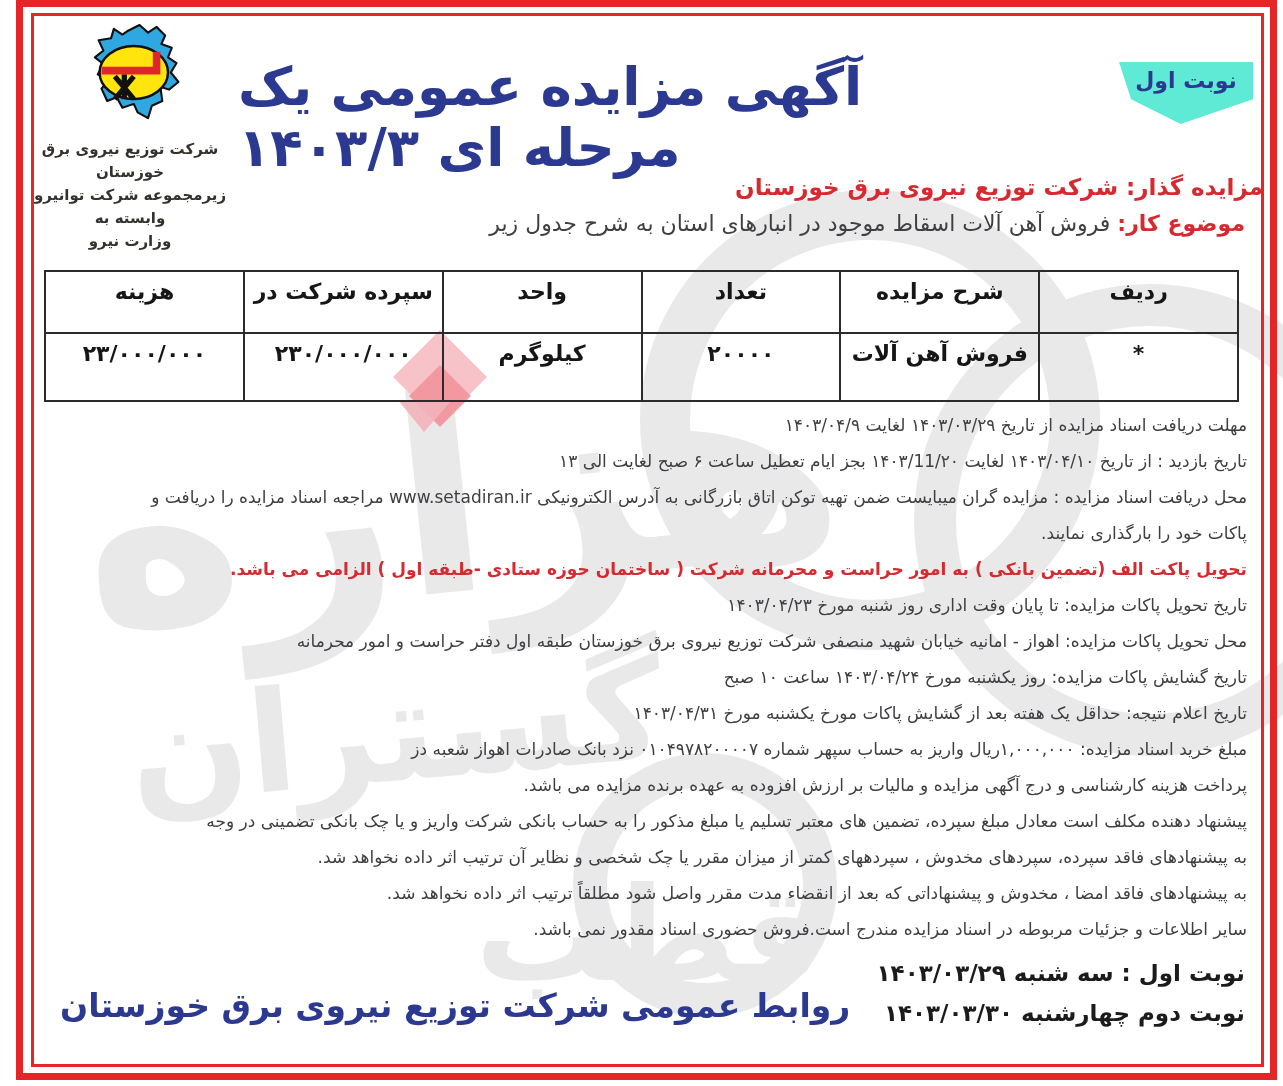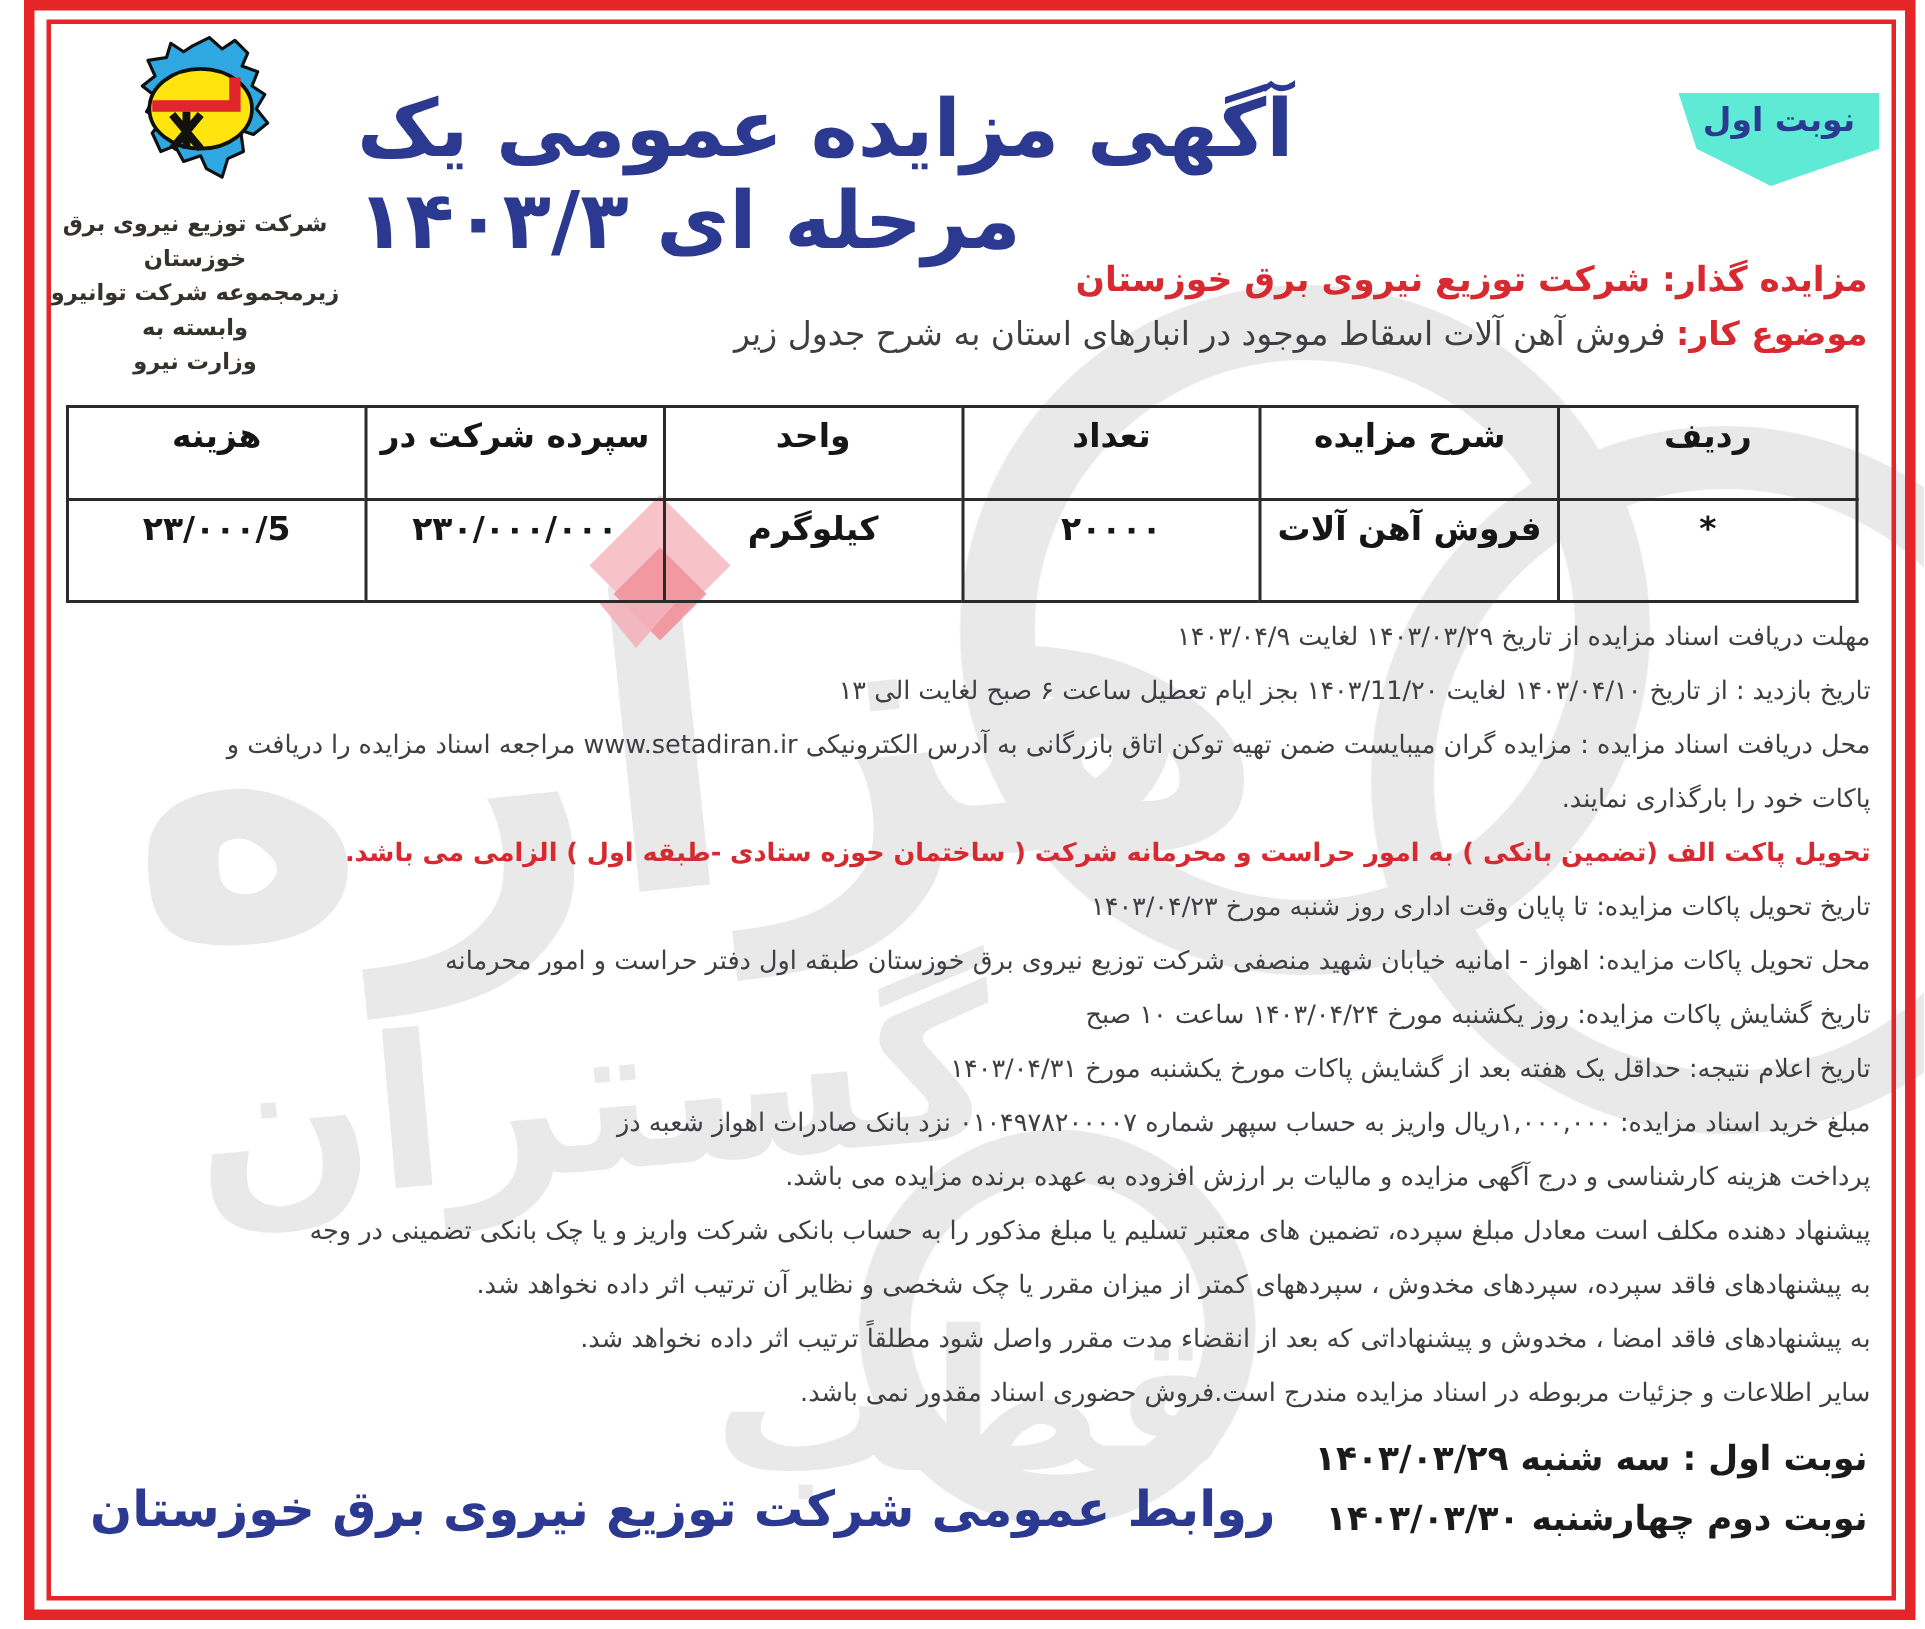--- a/index.html
+++ b/index.html
@@ -17,21 +17,21 @@
     font-size:15px;font-weight:bold;color:#35322d;line-height:23px;}
 
   .title{position:absolute;top:56px;left:238px;width:800px;text-align:left;
     font-size:53px;font-weight:bold;color:#2b3990;letter-spacing:0;}
 
   .badge{position:absolute;top:62px;right:30px;width:134px;height:62px;background:#5eead4;
     clip-path:polygon(0 0,100% 0,100% 60%,46% 100%,9% 60%);
     display:flex;justify-content:center;align-items:flex-start;padding-top:6px;box-sizing:border-box;
     color:#2b3990;font-weight:bold;font-size:22px;}
 
-  .intro1{position:absolute;top:174px;right:38px;font-size:23px;font-weight:bold;color:#d62a30;margin-left:32px;}
+  .intro1{position:absolute;top:174px;right:20px;font-size:23px;font-weight:bold;color:#d62a30;margin-left:32px;}
   .intro2{position:absolute;top:211px;right:38px;font-size:22px;color:#3f3e42;}
   .intro2 .lbl{color:#d62a30;font-weight:bold;}
 
   table.ad-table{position:absolute;top:270px;right:44px;width:1195px;border-collapse:collapse;
     table-layout:fixed;direction:rtl;}
   table.ad-table td{border:2px solid #2b2b2b;text-align:center;vertical-align:top;
     font-weight:bold;color:#161616;padding-top:7px;}
   table.ad-table tr.hdr td{height:52px;font-size:22px;}
   table.ad-table tr.dat td{height:58px;font-size:22px;}
 
@@ -110,21 +110,21 @@
           <td>واحد</td>
           <td>سپرده شرکت در</td>
           <td>هزینه</td>
         </tr>
         <tr class="dat">
           <td>*</td>
           <td>فروش آهن آلات</td>
           <td>۲۰۰۰۰</td>
           <td>کیلوگرم</td>
           <td>۲۳۰/۰۰۰/۰۰۰</td>
-          <td>۲۳/۰۰۰/5</td>
+          <td>۲۳/۰۰۰/۰۰۰</td>
         </tr>
       </tbody>
     </table>
 
     <div class="body-lines">
       <div class="bline">مهلت دریافت اسناد مزایده از تاریخ ۱۴۰۳/۰۳/۲۹ لغایت ۱۴۰۳/۰۴/۹</div>
       <div class="bline">تاریخ بازدید : از تاریخ ۱۴۰۳/۰۴/۱۰ لغایت ۱۴۰۳/11/۲۰ بجز ایام تعطیل ساعت ۶ صبح لغایت الی ۱۳</div>
       <div class="bline">محل دریافت اسناد مزایده : مزایده گران میبایست ضمن تهیه توکن اتاق بازرگانی به آدرس الکترونیکی www.setadiran.ir مراجعه اسناد مزایده را دریافت و</div>
       <div class="bline">پاکات خود را بارگذاری نمایند.</div>
       <div class="bline red">تحویل پاکت الف (تضمین بانکی ) به امور حراست و محرمانه شرکت ( ساختمان حوزه ستادی -طبقه اول ) الزامی می باشد.</div>

